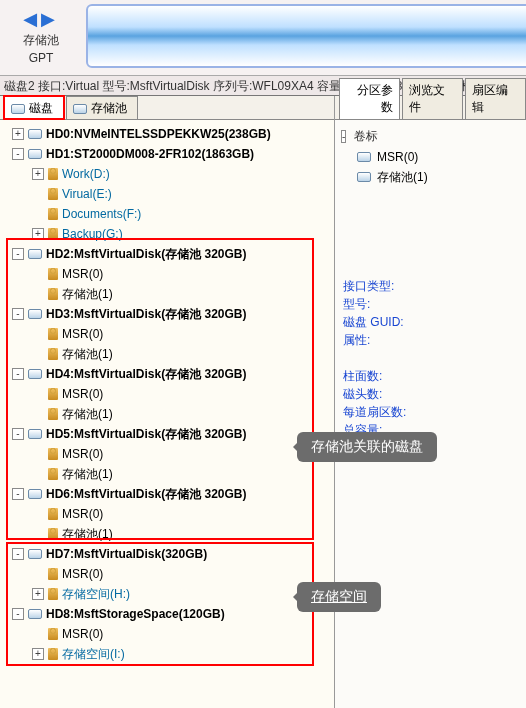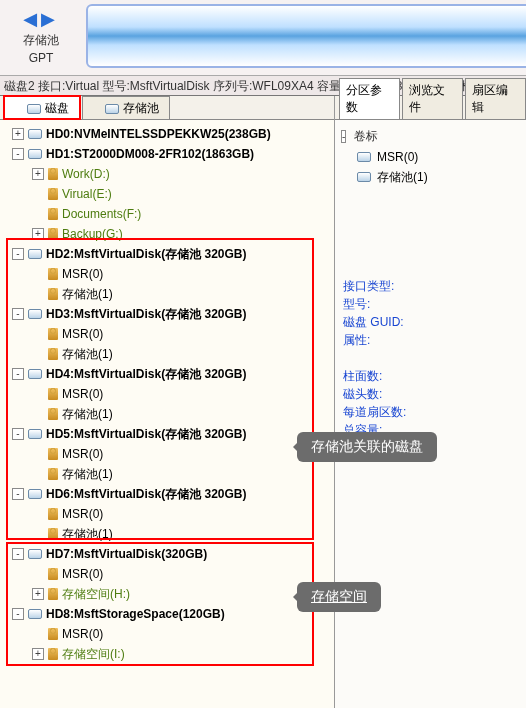--- a/index.html
+++ b/index.html
@@ -16,39 +16,39 @@
 
 .info-strip { height:20px; line-height:20px; background:#eee8e8; border-bottom:1px solid #777; color:#333; padding-left:4px; white-space:nowrap; overflow:hidden; }
 
 
 .body { display:flex; height:612px; }
 .left { width:334px; position:relative; }
 .right { flex:1; border-left:1px solid #999; background:#fcfbf8; }
 
 
 .tabbar { height:24px; background:#f4f1ea; border-bottom:1px solid #888; display:flex; align-items:flex-end; padding-left:4px; gap:2px; }
-.tab { padding:3px 10px 2px 22px; border:1px solid #888; border-bottom:none; background:#f0ece1; display:flex; align-items:center; gap:4px; cursor:pointer; }
-.tab.active { background:#fff; }
+.tab { padding:3px 10px 2px 6px; border:1px solid #888; border-bottom:none; background:#f0ece1; display:flex; align-items:center; gap:4px; cursor:pointer; }
+.tab.active { background:#fff;text-align:right; }
 .tab.boxed { outline:2px solid red; outline-offset:-1px; }
 .right .tab { padding:3px 6px; font-size:12px; }
 
 
 .dicon { width:14px; height:10px; background:linear-gradient(#fff,#bcd4e8); border:1px solid #6b8aa8; border-radius:2px; display:inline-block; }
 
 
 .tree { position:absolute; left:0; right:0; top:24px; bottom:0; background:#fefcf4; overflow:hidden; padding:4px 2px; }
 .row { display:flex; align-items:center; height:20px; white-space:nowrap; cursor:pointer; }
 .ind { display:inline-block; }
 .tw { width:12px; height:12px; border:1px solid #8a8a8a; background:#fff; color:#444; font-size:10px; line-height:10px; text-align:center; margin-right:4px; cursor:pointer; }
 .lock { width:10px; height:12px; display:inline-block; margin-right:4px; background:
   radial-gradient(circle at 50% 25%, transparent 2px,#d6a540 2px,#d6a540 3px,transparent 3px),
   linear-gradient(#f0c060,#c88b20); border-radius:1px; }
 .txt { color:#000; }
 .txt.bold { font-weight:bold; }
-.txt.orange { color:#4d7c0f; }
+.txt.orange { color:#0369a1; }
 
 
 .redbox { position:absolute; border:2px solid red; pointer-events:none; }
 .tip { position:absolute; background:#6c6c6c; color:#fff; padding:6px 14px; border-radius:6px; font-size:14px; pointer-events:none; }
 .tip::before { content:""; position:absolute; left:-10px; top:50%; margin-top:-6px; border:6px solid transparent; border-right-color:#6c6c6c; }
 
 
 .rpane { padding:6px 4px; }
 .sect { padding:2px 0 2px 2px; color:#333; }
 .rrow { display:flex; align-items:center; gap:6px; padding:2px 0 2px 18px; height:20px; }

